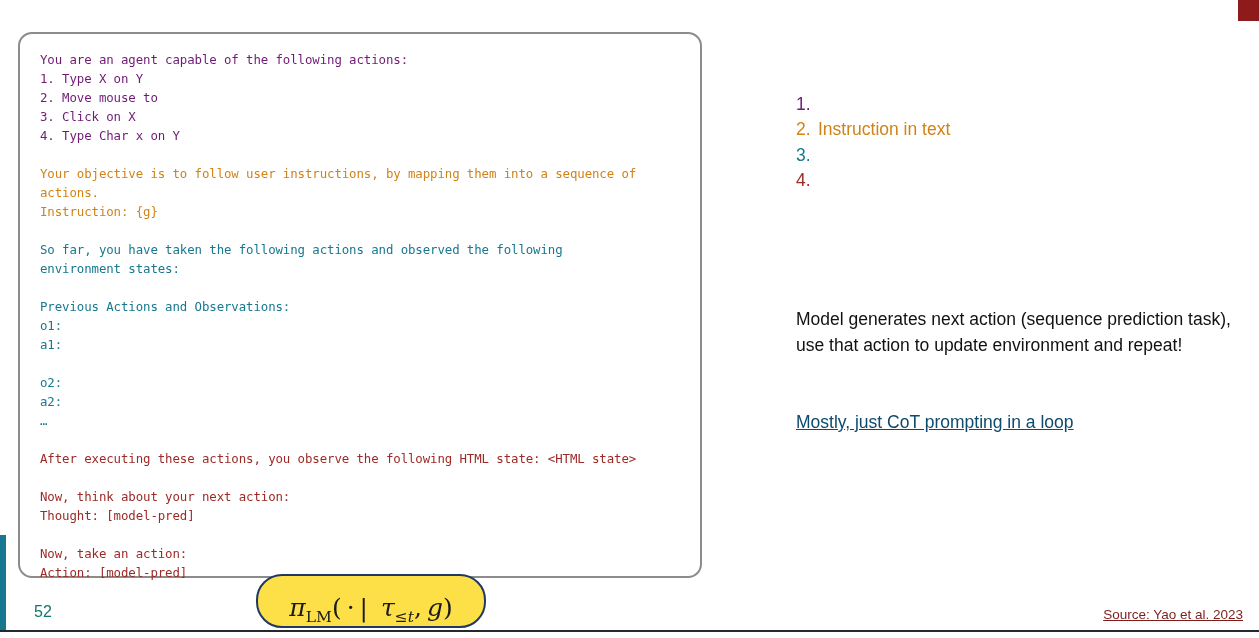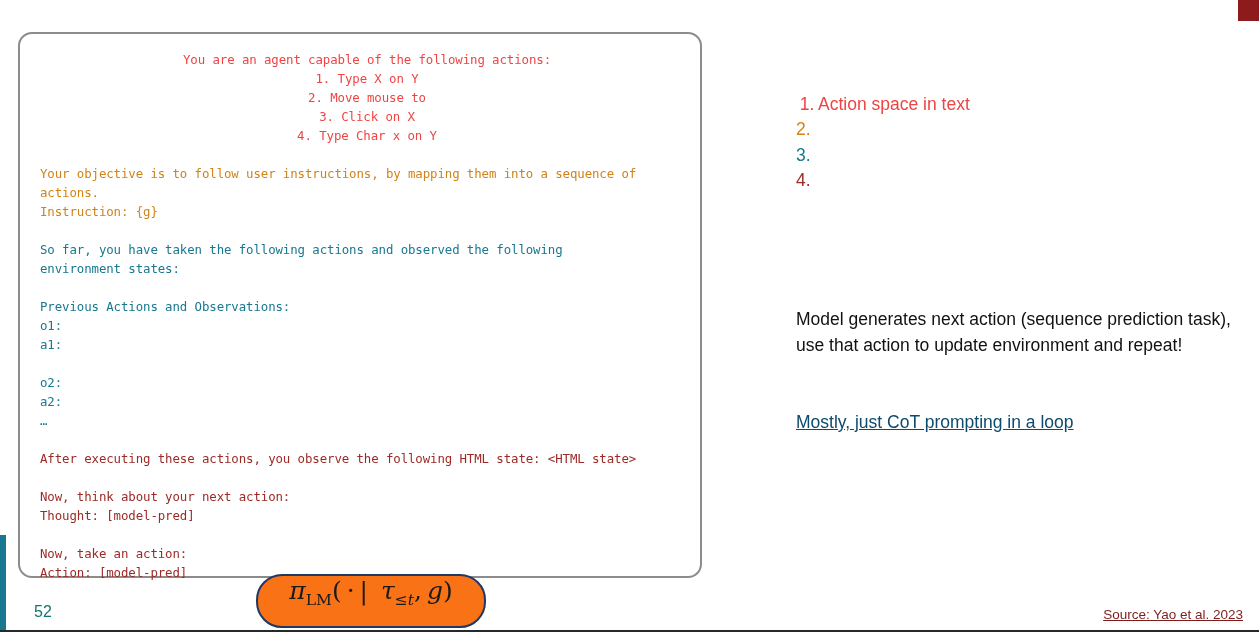--- a/index.html
+++ b/index.html
@@ -62,21 +62,21 @@
     font-family: "DejaVu Sans Mono", "Liberation Mono", monospace;
     font-size: 12.4px;
     line-height: 19px;
     white-space: pre-wrap;
     letter-spacing: -0.1px;
   }
   .pline {
     white-space: pre-wrap;
     min-height: 19px;
   }
-  .c-blue   { color: #ef4444; text-align: center; }
+  .c-blue   { color: #701a75; }
   .c-orange { color: #d08316; }
   .c-teal   { color: #17788f; }
   .c-red    { color: #9c2a26; }
   .blank { height: 19px; }
 
   
   #right-col {
     position: absolute;
     left: 796px;
     top: 92px;
@@ -119,25 +119,25 @@
   }
 
   
   #formula-box {
     position: absolute;
     left: 256px;
     top: 574px;
     width: 230px;
     height: 54px;
     box-sizing: border-box;
-    background: #f97316;
+    background: #fde047;
     border: 2.4px solid #1f3864;
     border-radius: 26px;
     display: flex;
-    align-items: flex-start;
+    align-items: flex-end;
     justify-content: center;
   }
   #formula-text {
     font-family: "DejaVu Serif", "Liberation Serif", serif;
     font-size: 25px;
     color: #1a1a1a;
     white-space: nowrap;
     font-style: italic;
   }
   #formula-text .up { font-style: normal; }
@@ -173,24 +173,24 @@
 <div id="slide-bottom-rule"></div>
 
 <div id="prompt-box">
   <div id="prompt-text"><div class="pline c-blue">You are an agent capable of the following actions:</div><div class="pline c-blue">1. Type X on Y</div><div class="pline c-blue">2. Move mouse to</div><div class="pline c-blue">3. Click on X</div><div class="pline c-blue">4. Type Char x on Y</div><div class="pline c-blue blank"></div><div class="pline c-orange">Your objective is to follow user instructions, by mapping them into a sequence of</div><div class="pline c-orange">actions.</div><div class="pline c-orange">Instruction: {g}</div><div class="pline c-orange blank"></div><div class="pline c-teal">So far, you have taken the following actions and observed the following</div><div class="pline c-teal">environment states:</div><div class="pline c-teal blank"></div><div class="pline c-teal">Previous Actions and Observations:</div><div class="pline c-teal">o1:</div><div class="pline c-teal">a1:</div><div class="pline c-teal blank"></div><div class="pline c-teal">o2:</div><div class="pline c-teal">a2:</div><div class="pline c-teal">…</div><div class="pline c-teal blank"></div><div class="pline c-red">After executing these actions, you observe the following HTML state: &lt;HTML state&gt;</div><div class="pline c-red blank"></div><div class="pline c-red">Now, think about your next action:</div><div class="pline c-red">Thought: [model-pred]</div><div class="pline c-red blank"></div><div class="pline c-red">Now, take an action:</div><div class="pline c-red">Action: [model-pred]</div></div>
 </div>
 
 <div id="right-col">
   <ul id="numbered-list">
       <li class="c-blue">
         <span class="num">1.</span>
-        <span>Action space in text</span>
       </li>
       <li class="c-orange">
         <span class="num">2.</span>
+        <span>Instruction in text</span>
       </li>
       <li class="c-teal">
         <span class="num">3.</span>
       </li>
       <li class="c-red">
         <span class="num">4.</span>
       </li>
     </ul>
 </div>
 

